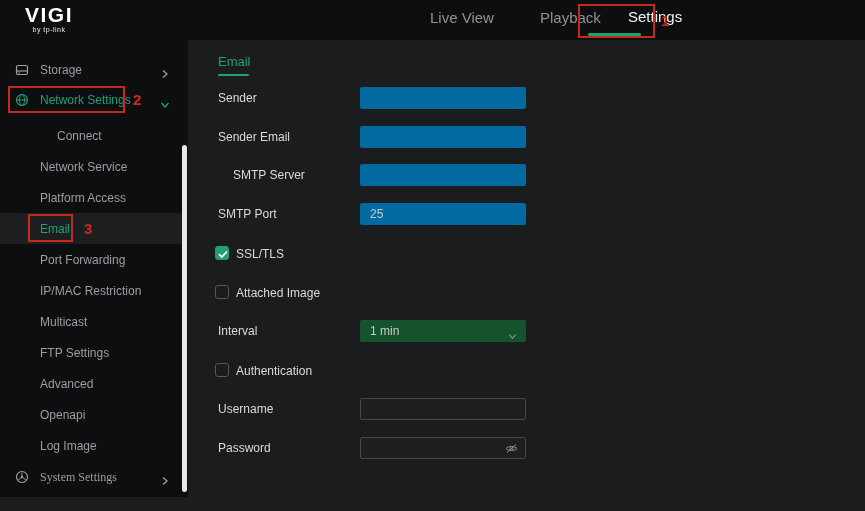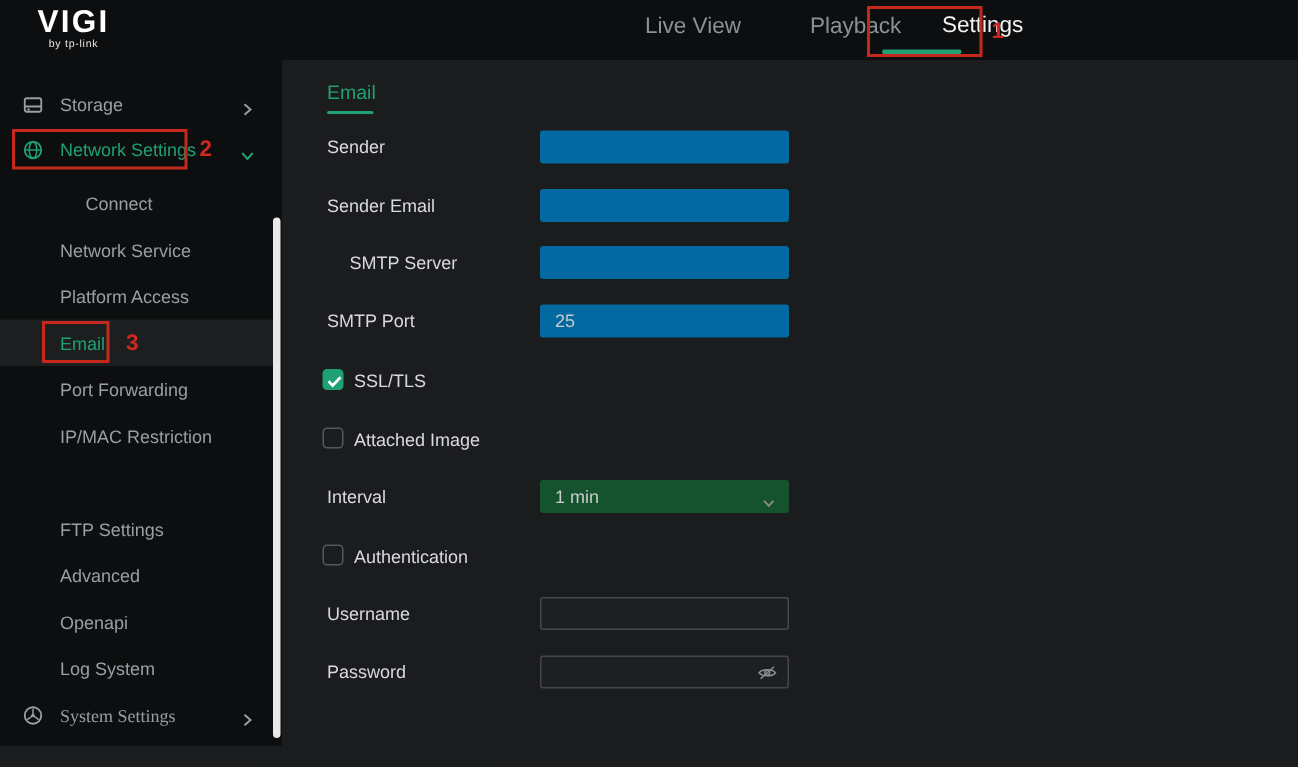--- a/index.html
+++ b/index.html
@@ -126,31 +126,34 @@
         <span class="lbl">Email</span>
       </div>
     <div class="red-box" style="left:28px; top:174px; width:45px; height:28px;"></div>
     <div class="red-num" style="left:84px; top:180px;">3</div>
     <div class="sub-item" style="top:204px;">
         <span class="lbl">Port Forwarding</span>
       </div>
     <div class="sub-item" style="top:235px;">
         <span class="lbl">IP/MAC Restriction</span>
       </div>
+    <div class="sub-item" style="top:266px;">
+        <span class="lbl">Multicast</span>
+      </div>
     <div class="sub-item" style="top:328px;">
         <span class="lbl">Advanced</span>
       </div>
     <div class="sub-item" style="top:297px;">
         <span class="lbl">FTP Settings</span>
       </div>
     <div class="sub-item" style="top:359px;">
         <span class="lbl">Openapi</span>
       </div>
     <div class="sub-item" style="top:390px;">
-        <span class="lbl">Log System</span>
+        <span class="lbl">Log Image</span>
       </div>
 
     <div class="side-row" style="top:425px;font-family:Liberation Serif, serif;">
       <span class="icon">
         <svg width="14" height="14" viewBox="0 0 14 14">
             <circle cx="7" cy="7" r="5.5" fill="none" stroke="#9b9ea2" stroke-width="1.2"></circle>
             <circle cx="7" cy="7" r="1.2" fill="#9b9ea2"></circle>
             <line x1="7" y1="7" x2="7" y2="2.5" stroke="#9b9ea2" stroke-width="1"></line>
             <line x1="7" y1="7" x2="3.2" y2="9.8" stroke="#9b9ea2" stroke-width="1"></line>
             <line x1="7" y1="7" x2="10.8" y2="9.8" stroke="#9b9ea2" stroke-width="1"></line>

